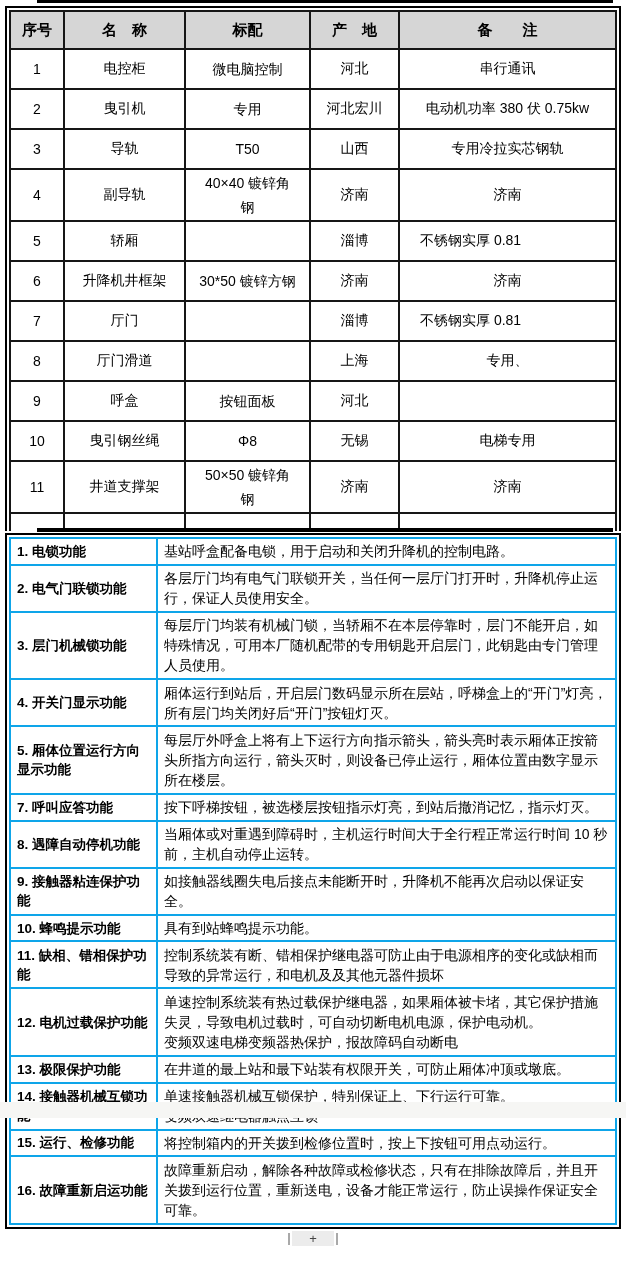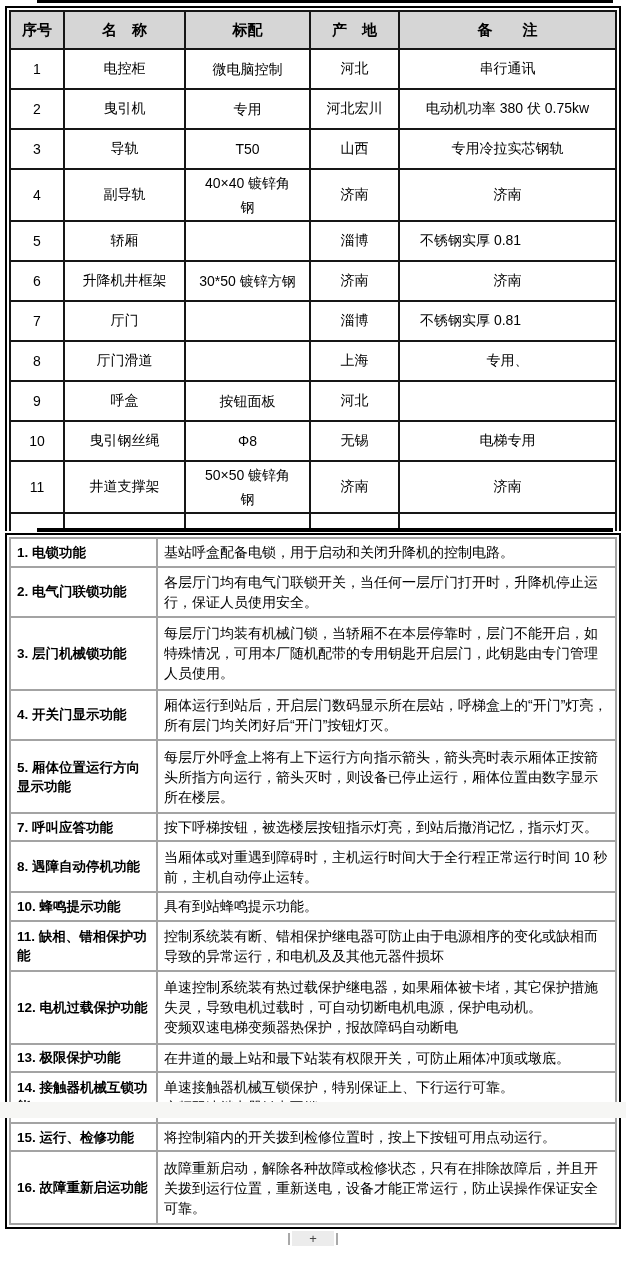--- a/index.html
+++ b/index.html
@@ -41,21 +41,21 @@
   
   .t2wrap {
     position:absolute; left:5px; top:533px; width:616px; height:696px;
     box-sizing:border-box;
     border:2px solid #000;
     padding:2px;
     background:#fff;
   }
   .t2 { width:606px; height:688px; }
   .t2 td {
-    border:2px solid #a3a3a3;
+    border:2px solid #0ea5e9;
     vertical-align:middle;
     padding:2px 6px;
   }
   .t2 td.fn-label { font-weight:bold; font-size:13.5px; line-height:19px; }
   .t2 td.fn-desc  { font-size:14px; line-height:20px; white-space:pre-line; }
 
   
   .handle {
     position:absolute; top:1231px; left:50%; transform:translateX(-50%);
     display:flex; align-items:center;
@@ -220,20 +220,24 @@
   </tr>
           <tr>
     <td class="fn-label">7. 呼叫应答功能</td>
     <td class="fn-desc">按下呼梯按钮，被选楼层按钮指示灯亮，到站后撤消记忆，指示灯灭。</td>
   </tr>
           <tr>
     <td class="fn-label">8. 遇障自动停机功能</td>
     <td class="fn-desc">当厢体或对重遇到障碍时，主机运行时间大于全行程正常运行时间 10 秒前，主机自动停止运转。</td>
   </tr>
           <tr>
+    <td class="fn-label">9. 接触器粘连保护功能</td>
+    <td class="fn-desc">如接触器线圈失电后接点未能断开时，升降机不能再次启动以保证安全。</td>
+  </tr>
+          <tr>
     <td class="fn-label">10. 蜂鸣提示功能</td>
     <td class="fn-desc">具有到站蜂鸣提示功能。</td>
   </tr>
           <tr>
     <td class="fn-label">11. 缺相、错相保护功能</td>
     <td class="fn-desc">控制系统装有断、错相保护继电器可防止由于电源相序的变化或缺相而导致的异常运行，和电机及及其他元器件损坏</td>
   </tr>
           <tr>
     <td class="fn-label">12. 电机过载保护功能</td>
     <td class="fn-desc">单速控制系统装有热过载保护继电器，如果厢体被卡堵，其它保护措施失灵，导致电机过载时，可自动切断电机电源，保护电动机。

